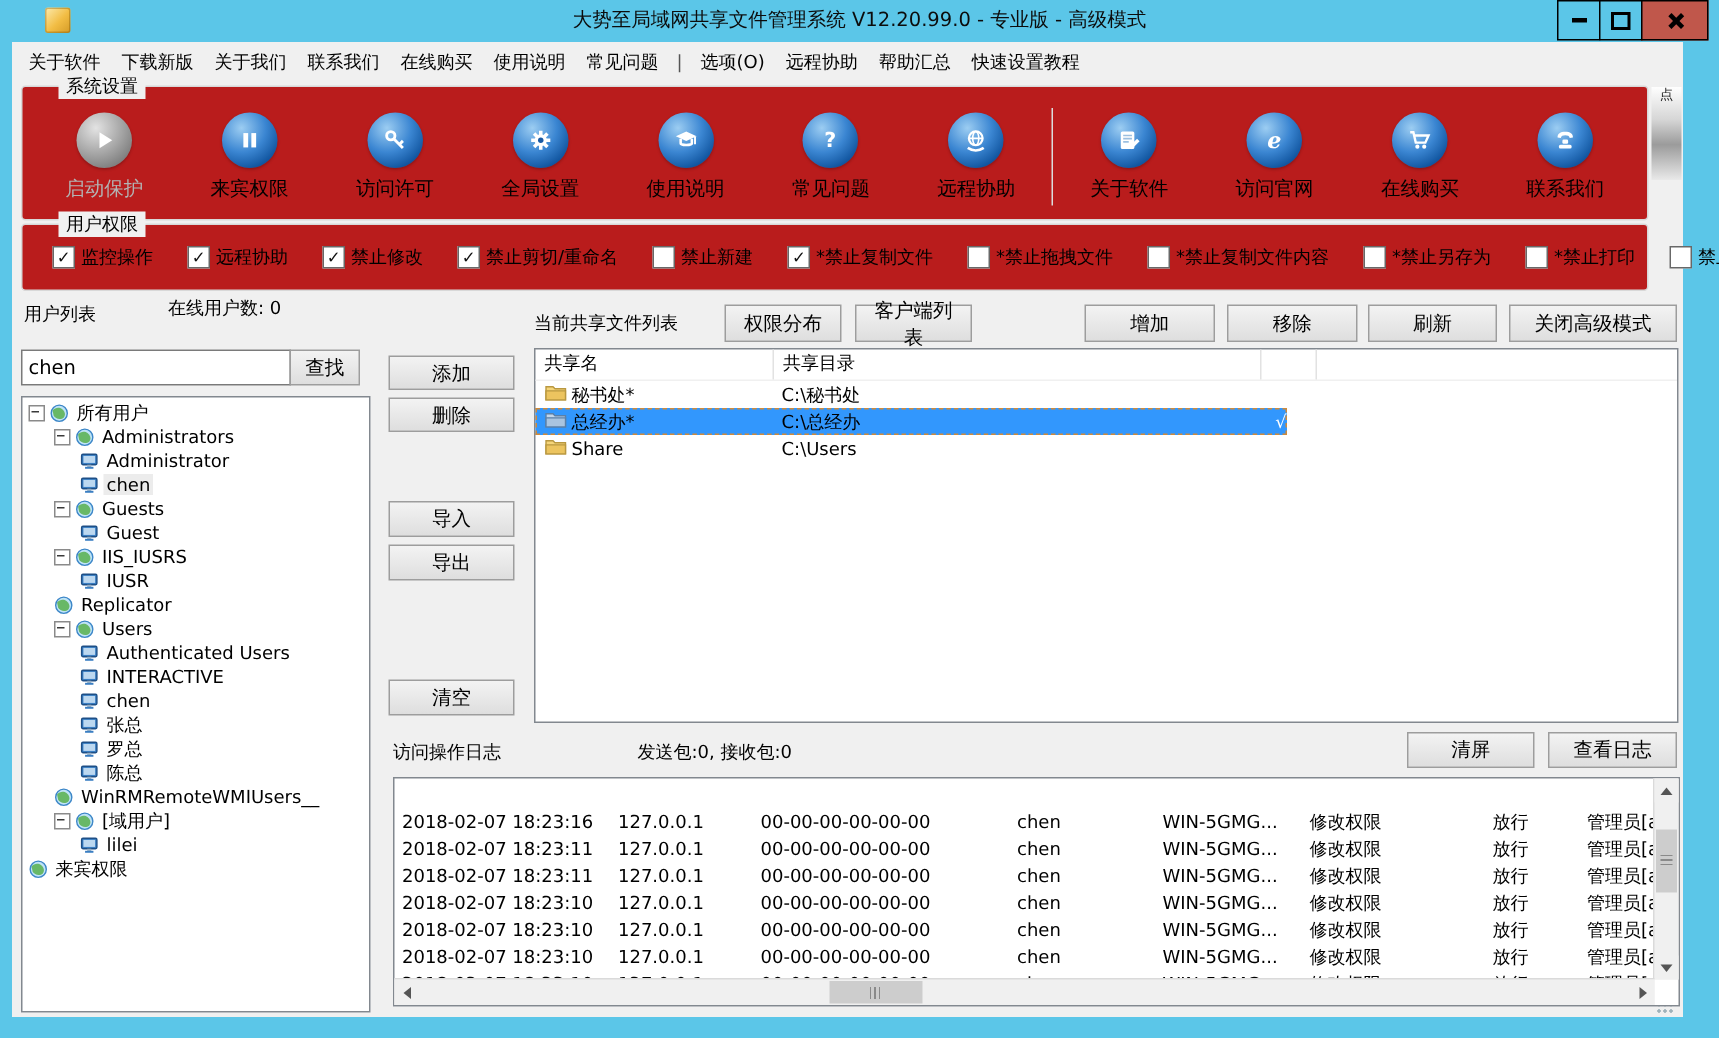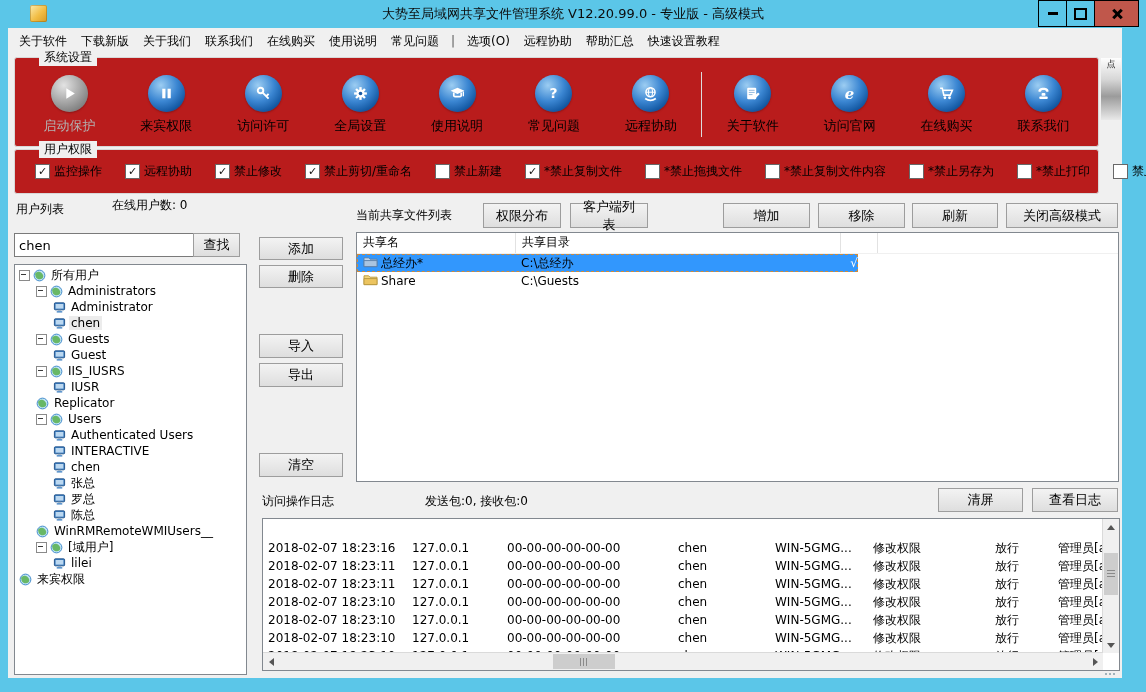--- a/index.html
+++ b/index.html
@@ -568,40 +568,51 @@
 <button class="btn" id="btn-refresh">刷新</button>
 <button class="btn" id="btn-closeadv">关闭高级模式</button>
 <div class="abs" id="share-table">
   <div id="share-header">
       <span class="hcell" style="width: 152px;">共享名</span>
       <span class="hcell" style="width: 318px;">共享目录</span>
       <span class="hcell" style="width: 30px;"></span>
       <span class="hcell fill"></span>
     </div>
   <div id="share-rows">
+      <div class="share-row">
+        <span class="share-cell" style="width: 152px;">
+          <span><svg viewBox="0 0 16 14" width="15" height="13">
+              <path d="M1 3 L6 3 L7.5 4.5 L15 4.5 L15 12.5 L1 12.5 Z" fill="#f5d57a" stroke="#b99840"></path>
+              <path d="M1 6 L15 6 L15 12.5 L1 12.5 Z" fill="#ecc45f" stroke="#b99840"></path>
+            </svg></span>
+          <span>秘书处*</span>
+        </span>
+        <span class="share-cell" style="width: 318px;">C:\秘书处</span>
+        <span class="share-cell share-check" style="width: 30px;"></span>
+      </div>
       <div class="share-row sel">
         <span class="share-cell" style="width: 152px;">
           <span><svg viewBox="0 0 16 14" width="15" height="13">
               <path d="M1 3 L6 3 L7.5 4.5 L15 4.5 L15 12.5 L1 12.5 Z" fill="#c3d6ea" stroke="#5b80a8"></path>
               <path d="M1 6 L15 6 L15 12.5 L1 12.5 Z" fill="#a9c4e0" stroke="#5b80a8"></path>
             </svg></span>
           <span>总经办*</span>
         </span>
         <span class="share-cell" style="width: 318px;">C:\总经办</span>
         <span class="share-cell share-check" style="width: 30px;">√</span>
       </div>
       <div class="share-row">
         <span class="share-cell" style="width: 152px;">
           <span><svg viewBox="0 0 16 14" width="15" height="13">
               <path d="M1 3 L6 3 L7.5 4.5 L15 4.5 L15 12.5 L1 12.5 Z" fill="#f5d57a" stroke="#b99840"></path>
               <path d="M1 6 L15 6 L15 12.5 L1 12.5 Z" fill="#ecc45f" stroke="#b99840"></path>
             </svg></span>
           <span>Share</span>
         </span>
-        <span class="share-cell" style="width: 318px;">C:\Guests</span>
+        <span class="share-cell" style="width: 318px;">C:\Users</span>
         <span class="share-cell share-check" style="width: 30px;"></span>
       </div>
     </div>
 </div>
 
 <span class="abs" id="log-title">访问操作日志</span>
 <span class="abs" id="packets">发送包:0, 接收包:0</span>
 <button class="btn" id="btn-clrscr">清屏</button>
 <button class="btn" id="btn-viewlog">查看日志</button>
 <div class="abs" id="log-table">

